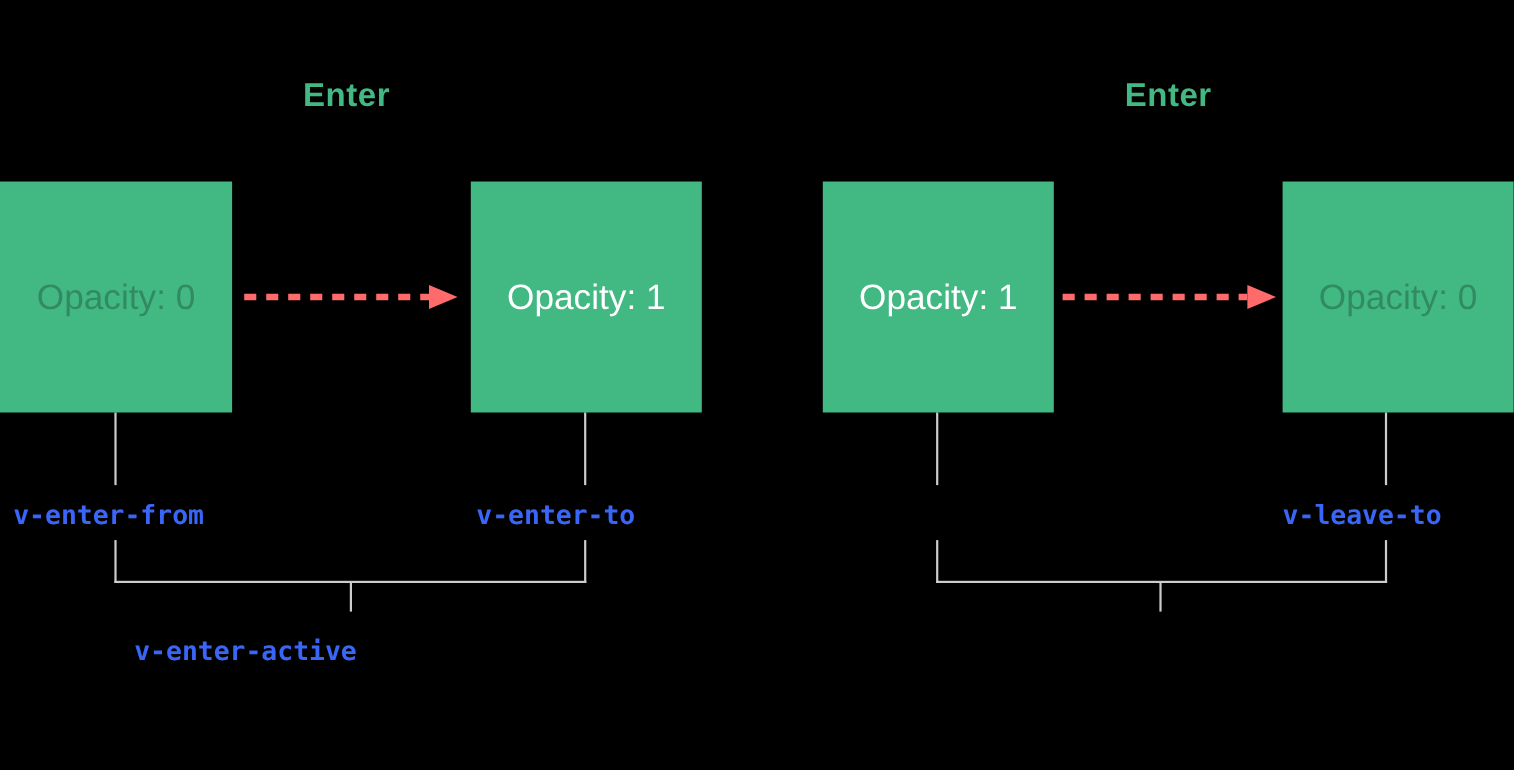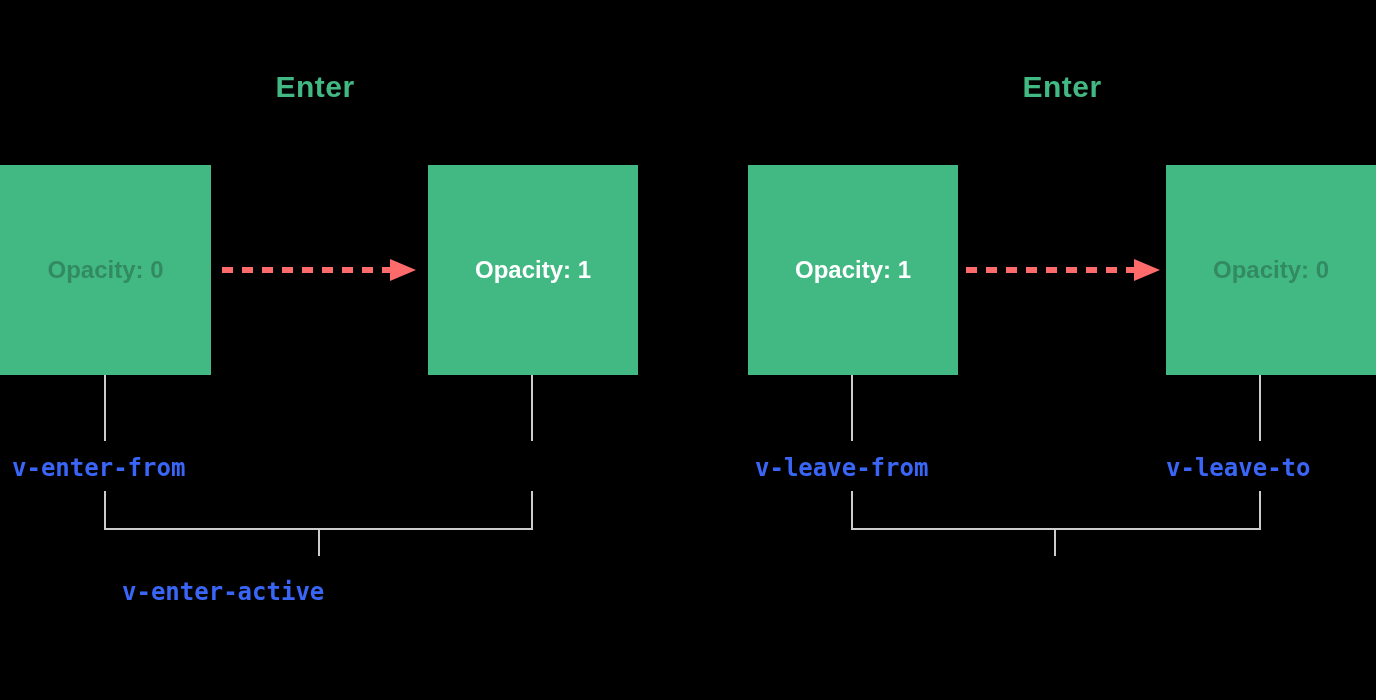--- a/index.html
+++ b/index.html
@@ -34,21 +34,21 @@
     position:absolute;top:165px;height:210px;
     background:var(--box-green);
     display:flex;align-items:center;justify-content:center;
   }
   .box-enter-from{left:0;width:211px;}
   .box-enter-to{left:428px;width:210px;}
   .box-leave-from{left:748px;width:210px;}
   .box-leave-to{left:1166px;width:210px;}
 
   .box-text{
-    font-size:24px;font-weight:700;color:#ffffff;
+    font-size:32px;font-weight:400;color:#ffffff;
   }
   .box-text.faint{color:rgba(0,0,0,0.25);}
 
   .arrow{
     position:absolute;top:256px;width:200px;height:28px;
     color:var(--arrow-red);
   }
   .arrow-enter{left:220px;}
   .arrow-leave{left:964px;}
 
@@ -116,20 +116,21 @@
   </svg>
 
   <div class="box box-enter-to">
     <span class="box-text">Opacity: 1</span>
   </div>
 
   <div class="line v stem stem-enter-from"></div>
   <div class="line v stem stem-enter-to"></div>
 
   <div class="class-label label-row lbl-enter-from">v-enter-from</div>
+  <div class="class-label label-row lbl-enter-to">v-enter-to</div>
 
   <div class="line v bracket-v bv-enter-left"></div>
   <div class="line v bracket-v bv-enter-right"></div>
   <div class="line h bracket-h bh-enter"></div>
   <div class="line v bracket-tick bt-enter"></div>
 
   <div class="active-label al-enter">v-enter-active</div>
 
   <div class="panel-title leave-title">Enter</div>
 
@@ -142,21 +143,20 @@
     <polygon points="170,3 196,14 170,25" fill="currentColor"></polygon>
   </svg>
 
   <div class="box box-leave-to">
     <span class="box-text faint">Opacity: 0</span>
   </div>
 
   <div class="line v stem stem-leave-from"></div>
   <div class="line v stem stem-leave-to"></div>
 
-  <div class="class-label label-row lbl-leave-from">v-leave-from</div>
   <div class="class-label label-row lbl-leave-to">v-leave-to</div>
 
   <div class="line v bracket-v bv-leave-left"></div>
   <div class="line v bracket-v bv-leave-right"></div>
   <div class="line h bracket-h bh-leave"></div>
   <div class="line v bracket-tick bt-leave"></div>
 
 
 </div>
 

